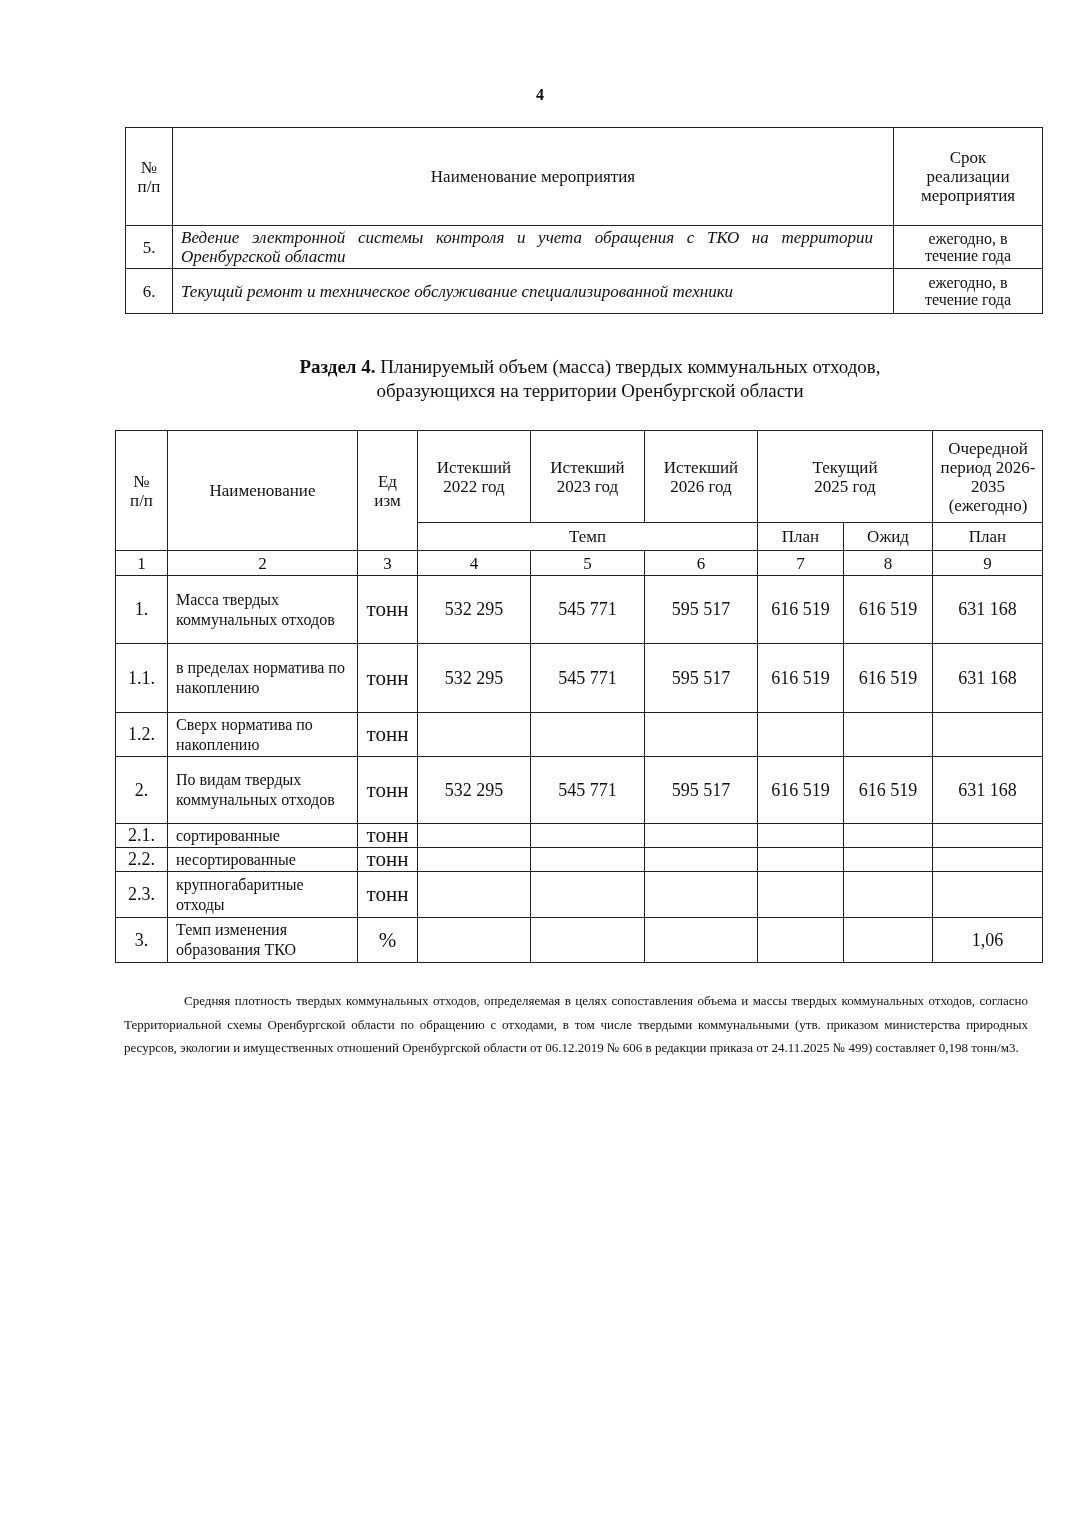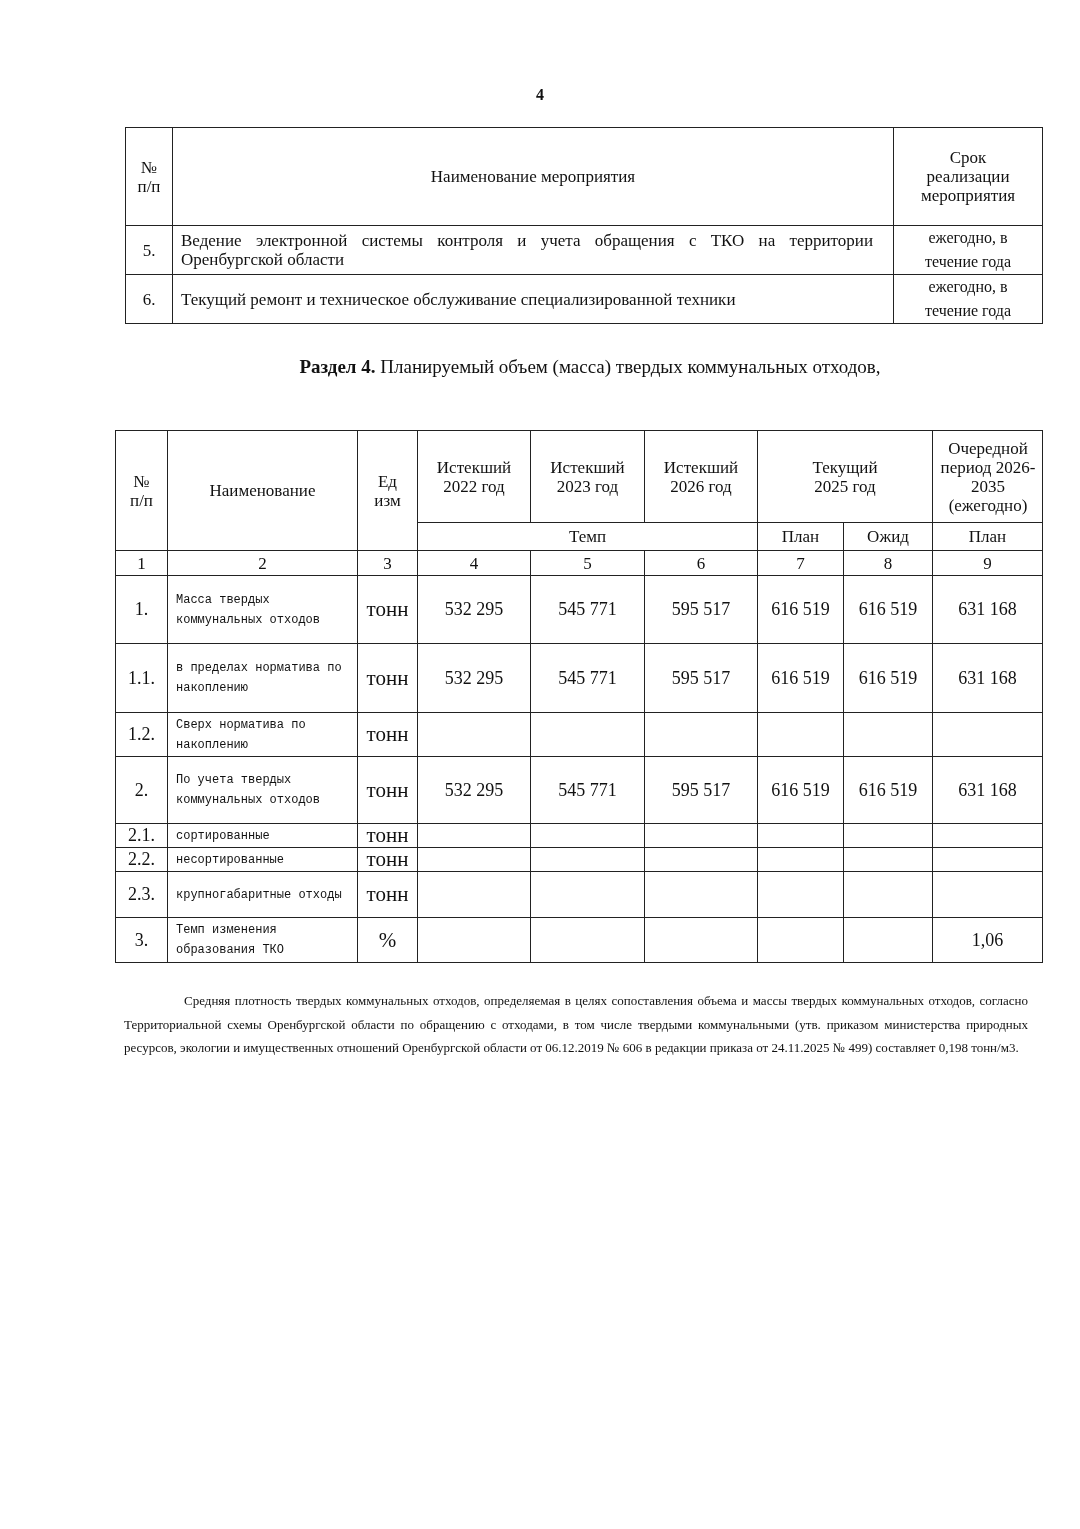--- a/index.html
+++ b/index.html
@@ -2,27 +2,27 @@
 <html><head>
 <meta charset="utf-8">
 <style>
   html, body { margin:0; padding:0; background:#fff; }
   body { width:1080px; height:1529px; position:relative; font-family:"Liberation Serif", serif; color:#111; overflow:hidden; }
   .page-num { position:absolute; top:86px; left:0; width:1080px; text-align:center; font-size:16px; font-weight:bold; }
   table { border-collapse:collapse; position:absolute; table-layout:fixed; }
   td { border:1.5px solid #222; padding:0 3px; vertical-align:middle; font-size:17px; line-height:19px; }
   #t1 { left:125px; top:127px; width:917px; }
   #t1 td.c { text-align:center; }
-  #t1 td.name { text-align:justify; padding-left:8px; padding-right:20px; }
-  #t1 td.term { font-size:16px; line-height:24px; text-align:center; }
+  #t1 td.name { text-align:justify; padding-left:8px; padding-right:20px;font-style:italic; }
+  #t1 td.term { font-size:16px; line-height:17px; text-align:center; }
   .sec-title { position:absolute; top:355px; left:0; width:1180px; text-align:center; font-size:19px; line-height:24px; }
   .sec-title .b { font-weight:bold; }
   #t2 { left:115px; top:430px; width:927px; }
   #t2 td { text-align:center; }
-  #t2 td.nm { text-align:left; padding-left:8px; font-size:12px; line-height:20px;font-family:Liberation Mono, monospace; }
+  #t2 td.nm { text-align:left; padding-left:8px; font-size:16px; line-height:20px; }
   #t2 td.u { font-size:21px; }
   #t2 td.num { font-size:18px; }
   .para { position:absolute; left:124px; top:989px; width:904px; font-size:13px; line-height:23.5px; text-align:justify; text-indent:60px; }
 </style>
 </head>
 <body>
 
 <div class="page-num">4</div>
 
 <table id="t1">
@@ -45,20 +45,21 @@
   <tr style="height:45px">
     <td class="c">6.</td>
     <td class="name">Текущий ремонт и техническое обслуживание специализированной техники</td>
     <td class="term"><span style="display:inline-block;width:110px">ежегодно, в течение года</span></td>
   </tr>
 </tbody>
   </table>
 
 <div class="sec-title">
   <span class="b">Раздел 4.</span><span> Планируемый объем (масса) твердых коммунальных отходов,</span><br>
+  <span>образующихся на территории Оренбургской области</span>
 </div>
 
 <table id="t2">
   <colgroup>
     <col style="width:52px">
       <col style="width:190px">
       <col style="width:60px">
     <col style="width:113px">
       <col style="width:114px">
       <col style="width:113px">
@@ -124,21 +125,21 @@
         <td class="u">тонн</td>
         <td class="num"></td>
         <td class="num"></td>
         <td class="num"></td>
         <td class="num"></td>
         <td class="num"></td>
         <td class="num"></td>
       </tr>
       <tr style="height: 67px;">
         <td class="num">2.</td>
-        <td class="nm">По учета твердых коммунальных отходов</td>
+        <td class="nm">По видам твердых коммунальных отходов</td>
         <td class="u">тонн</td>
         <td class="num">532 295</td>
         <td class="num">545 771</td>
         <td class="num">595 517</td>
         <td class="num">616 519</td>
         <td class="num">616 519</td>
         <td class="num">631 168</td>
       </tr>
       <tr style="height: 24px;">
         <td class="num">2.1.</td>

